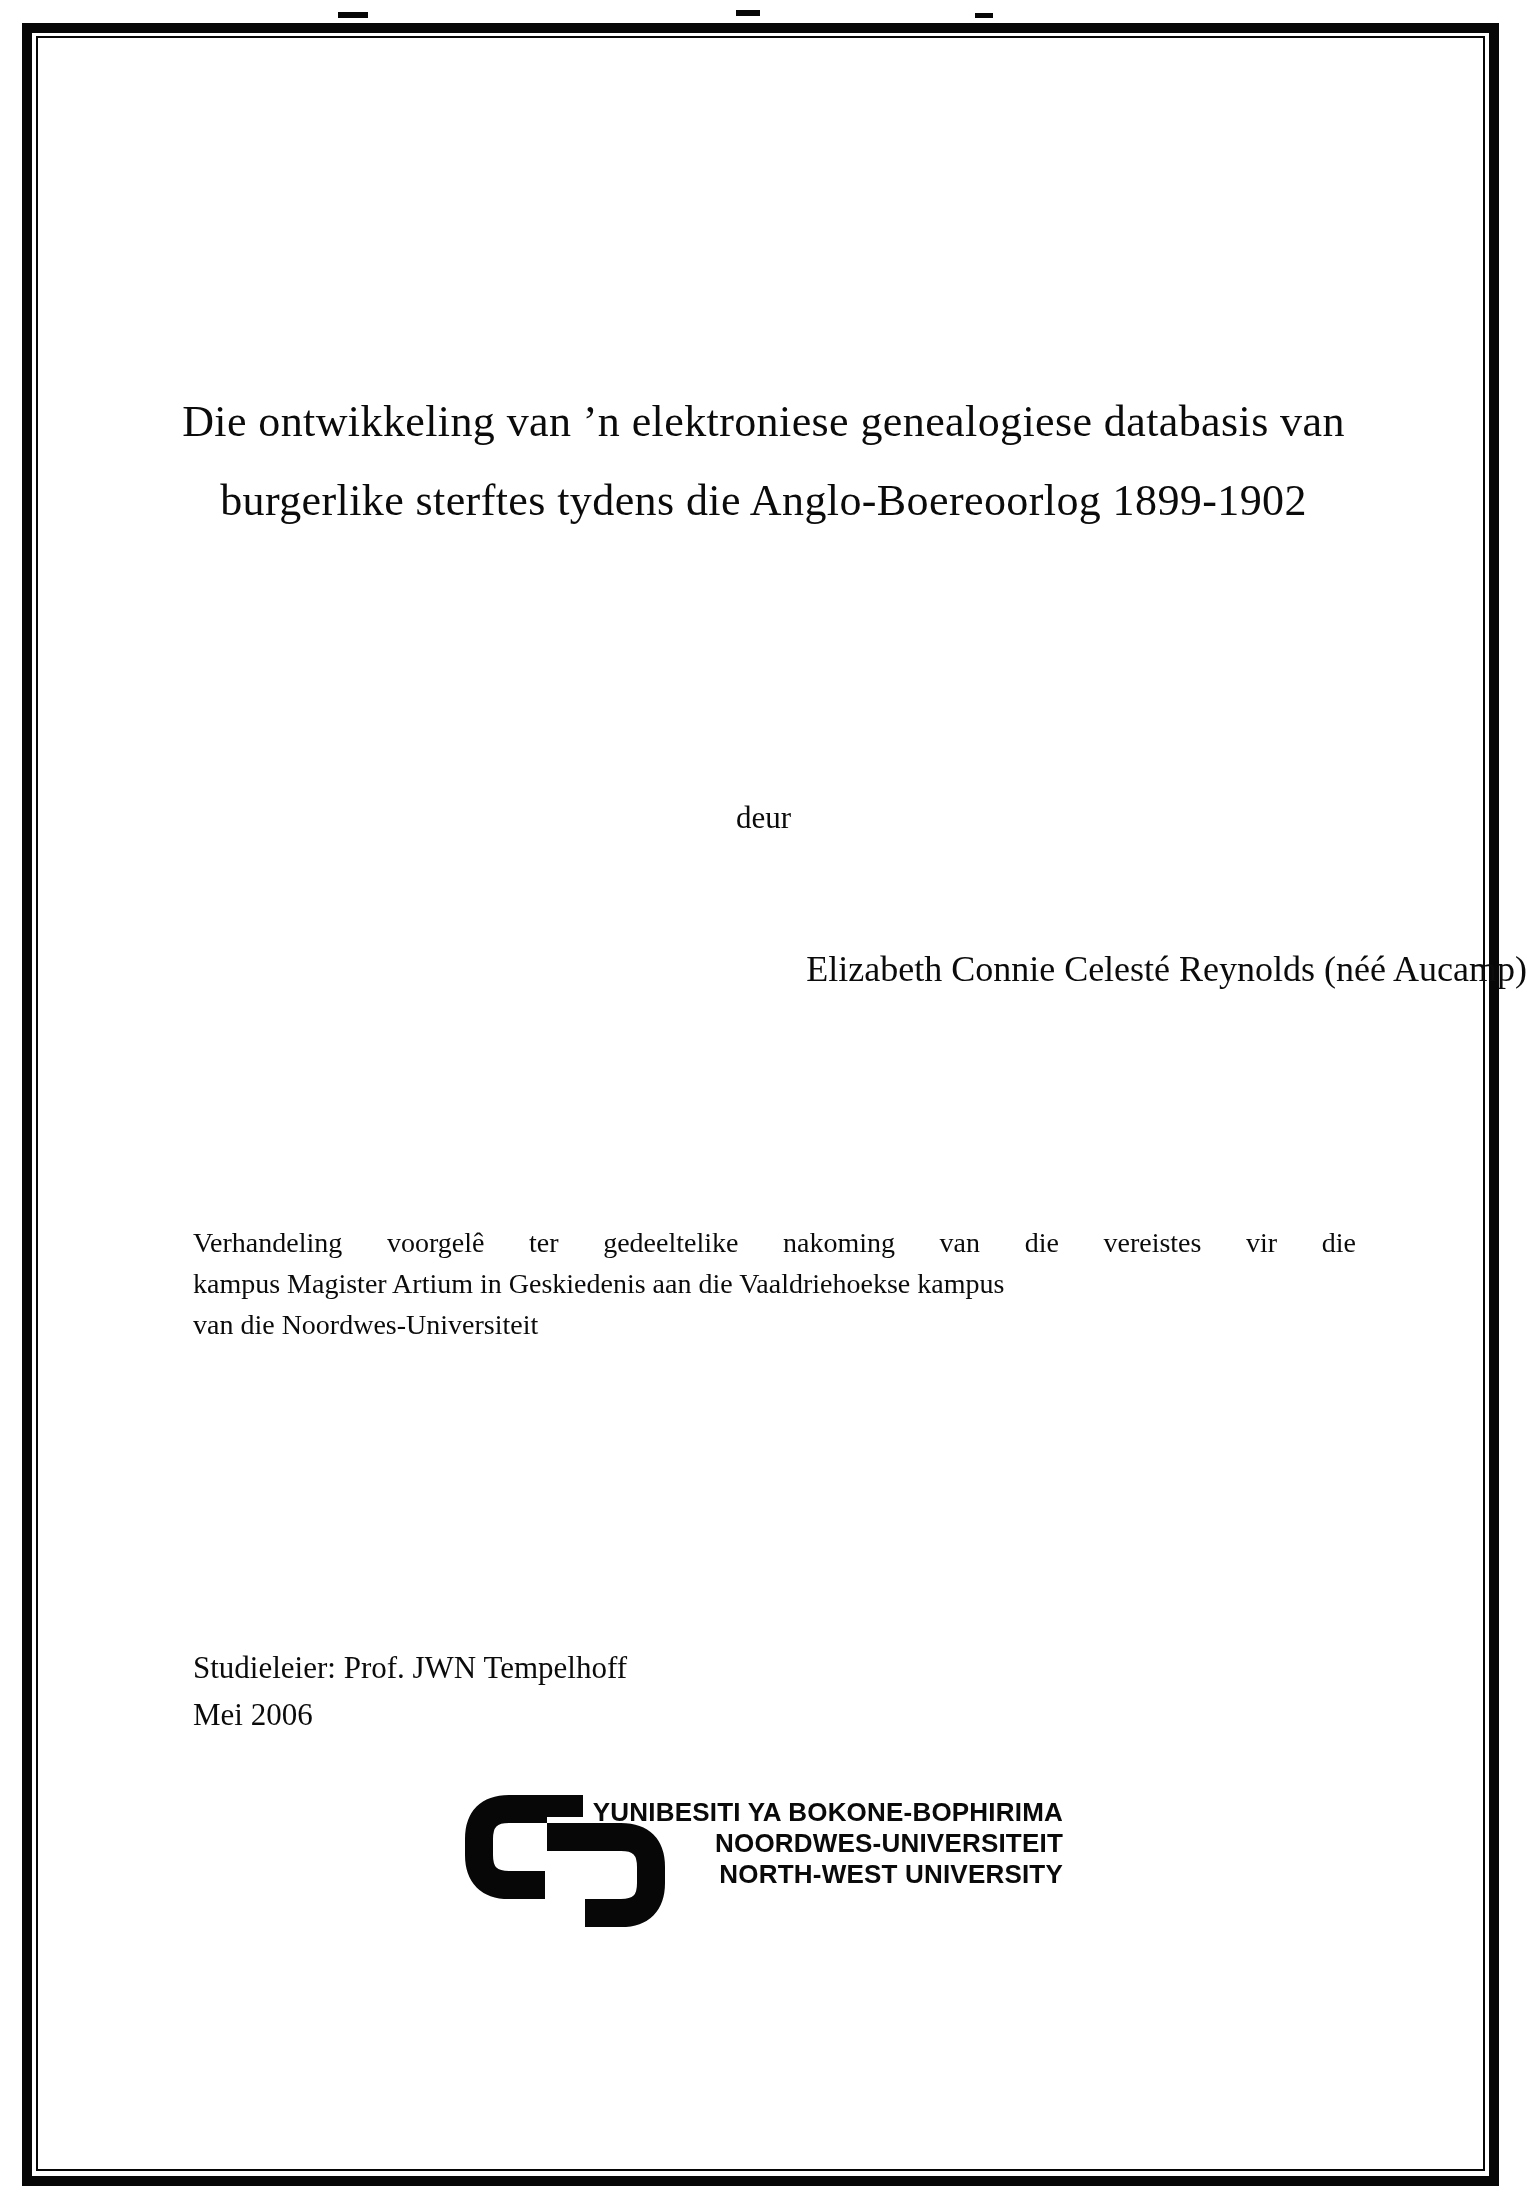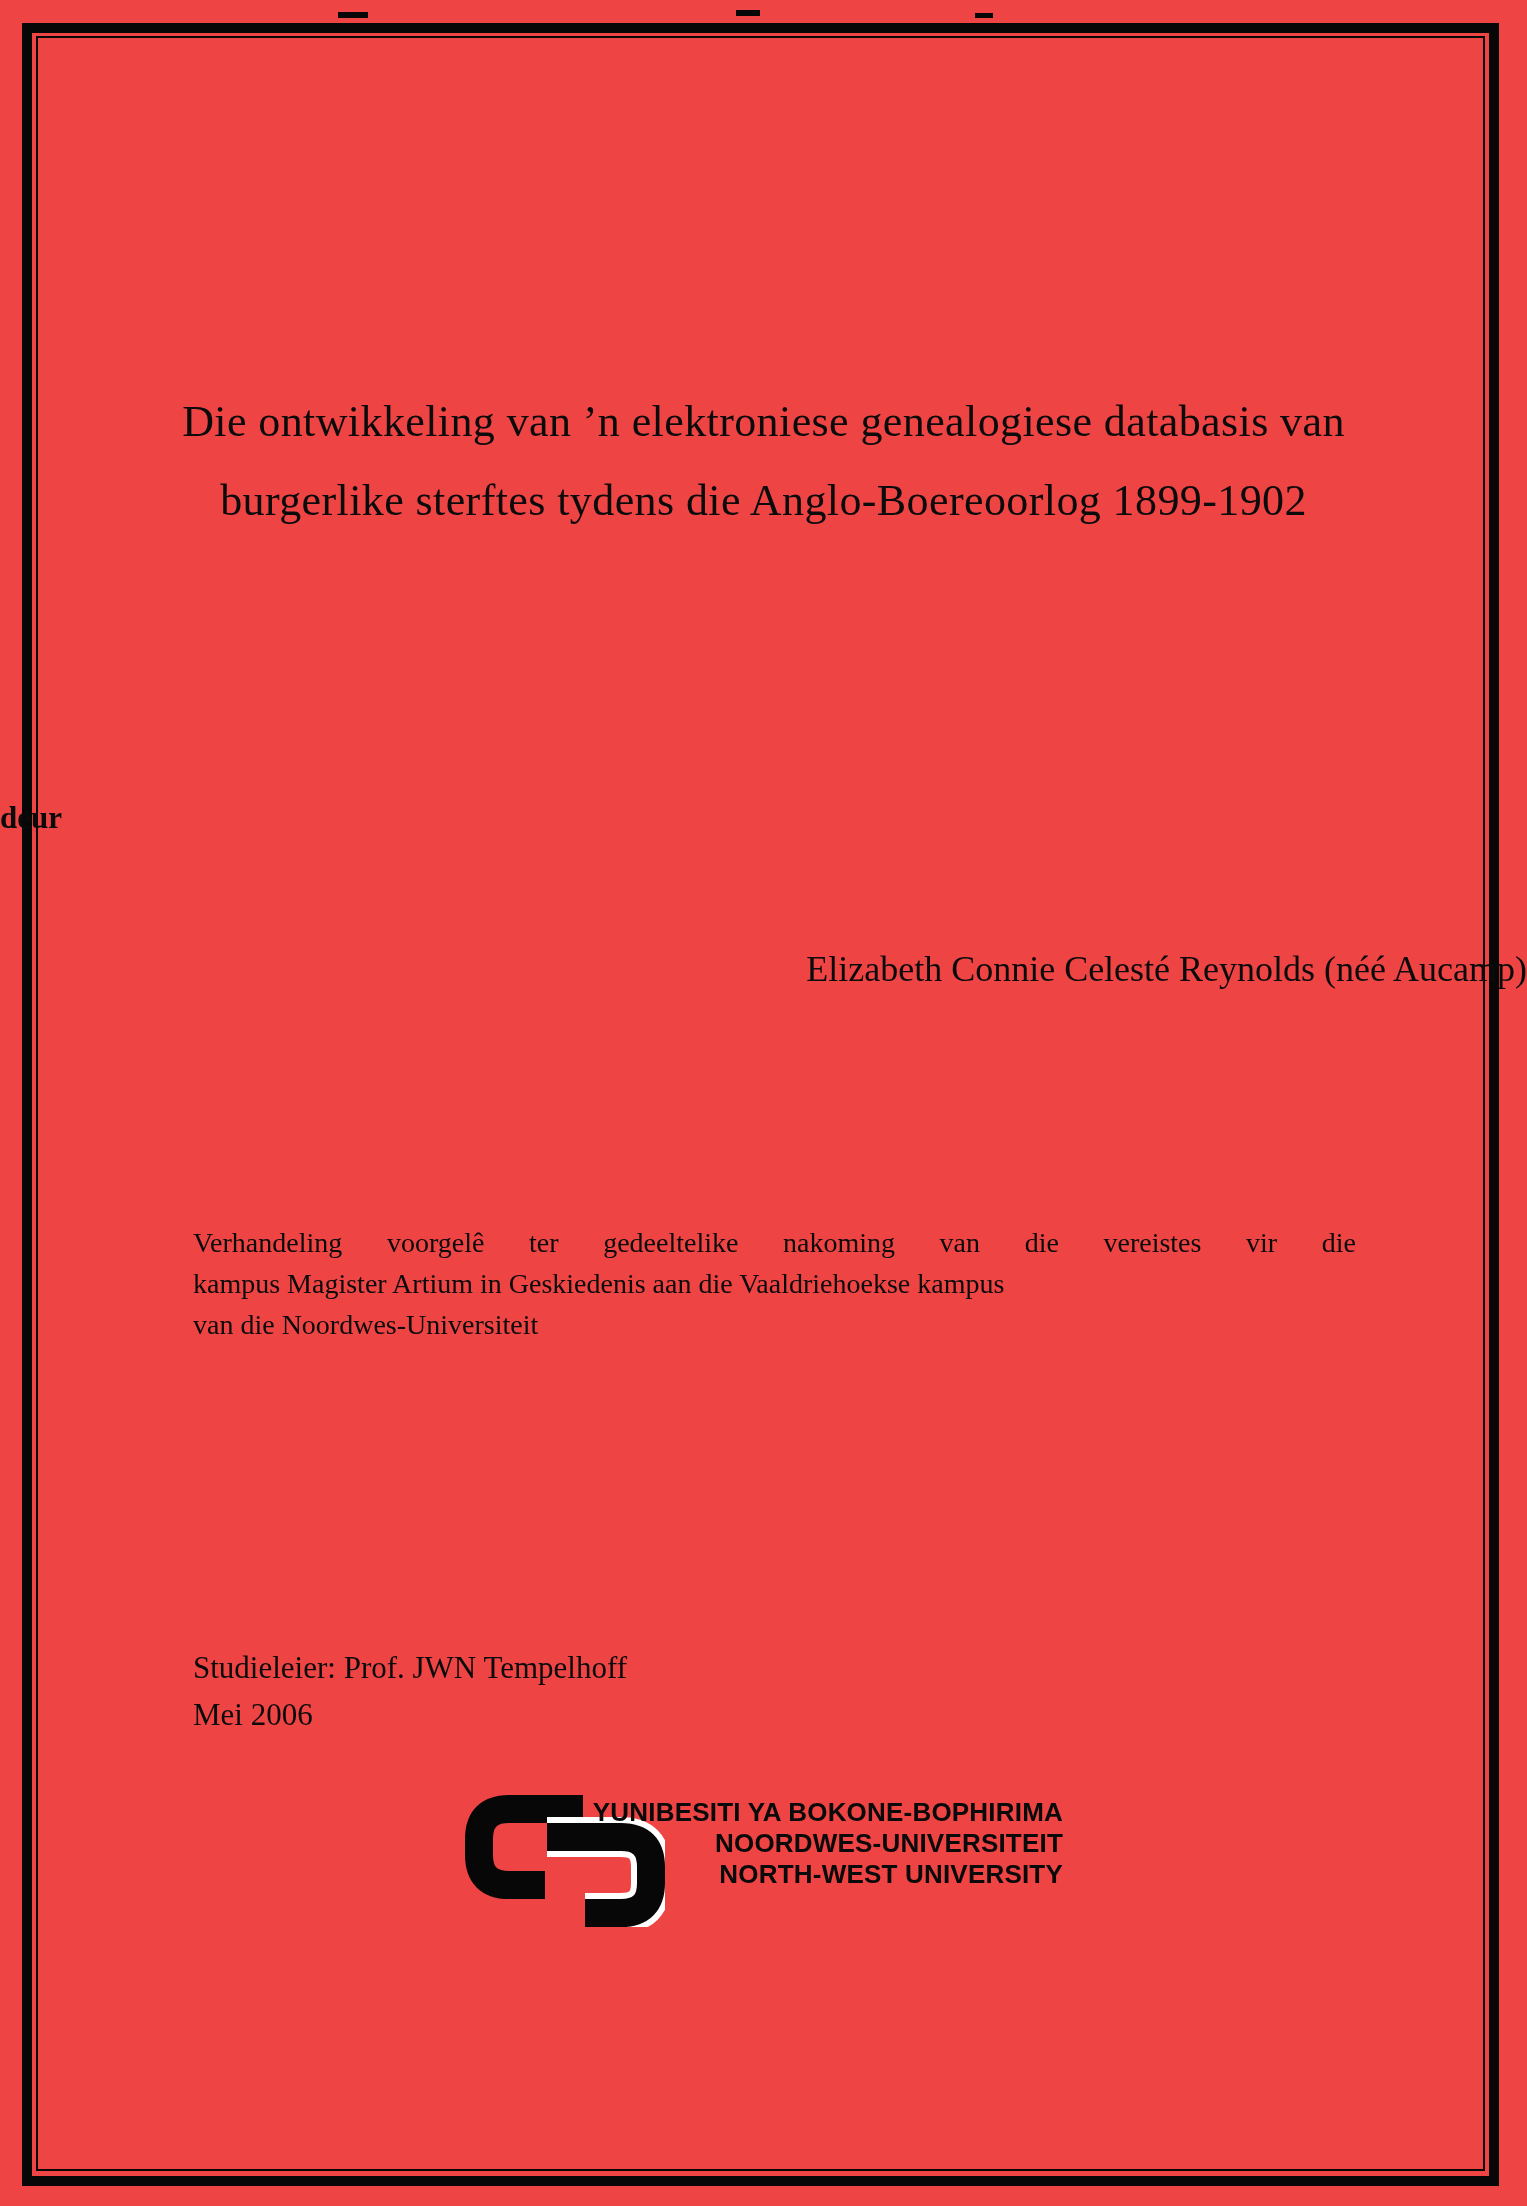--- a/index.html
+++ b/index.html
@@ -1,20 +1,20 @@
 <!DOCTYPE html>
 <html><head>
 <meta charset="utf-8">
 <style>
   html,body{margin:0;padding:0;background:#e8e8e8;}
   .page{
     position:relative;
     width:1527px;height:2206px;
     margin:0 auto;
-    background:#ef4444;
+    background:#ffffff;
     font-family:"Liberation Serif", serif;
     color:#0b0b0b;
     overflow:hidden;
   }
   .frame-outer{
     position:absolute;left:22px;top:23px;
     width:1457px;height:2143px;
     border:10px solid #070707;
   }
   .frame-inner{
@@ -25,23 +25,22 @@
   .speck{position:absolute;background:#070707;}
 
   .title-block{
     position:absolute;top:382px;left:120px;right:120px;
     text-align:center;
     font-size:44px;line-height:79px;
     letter-spacing:0.4px;
   }
   .byline{
     position:absolute;top:800px;left:0;right:0;
-    text-align:left;
+    text-align:center;
     font-size:31px;
-    font-weight:bold;
   }
   .author-line{
     position:absolute;top:948px;left:0;right:0;
     text-align:right;
     font-size:36px;
   }
   .thesis-note{
     position:absolute;top:1222px;left:193px;
     width:1163px;
     font-size:28px;line-height:41px;

